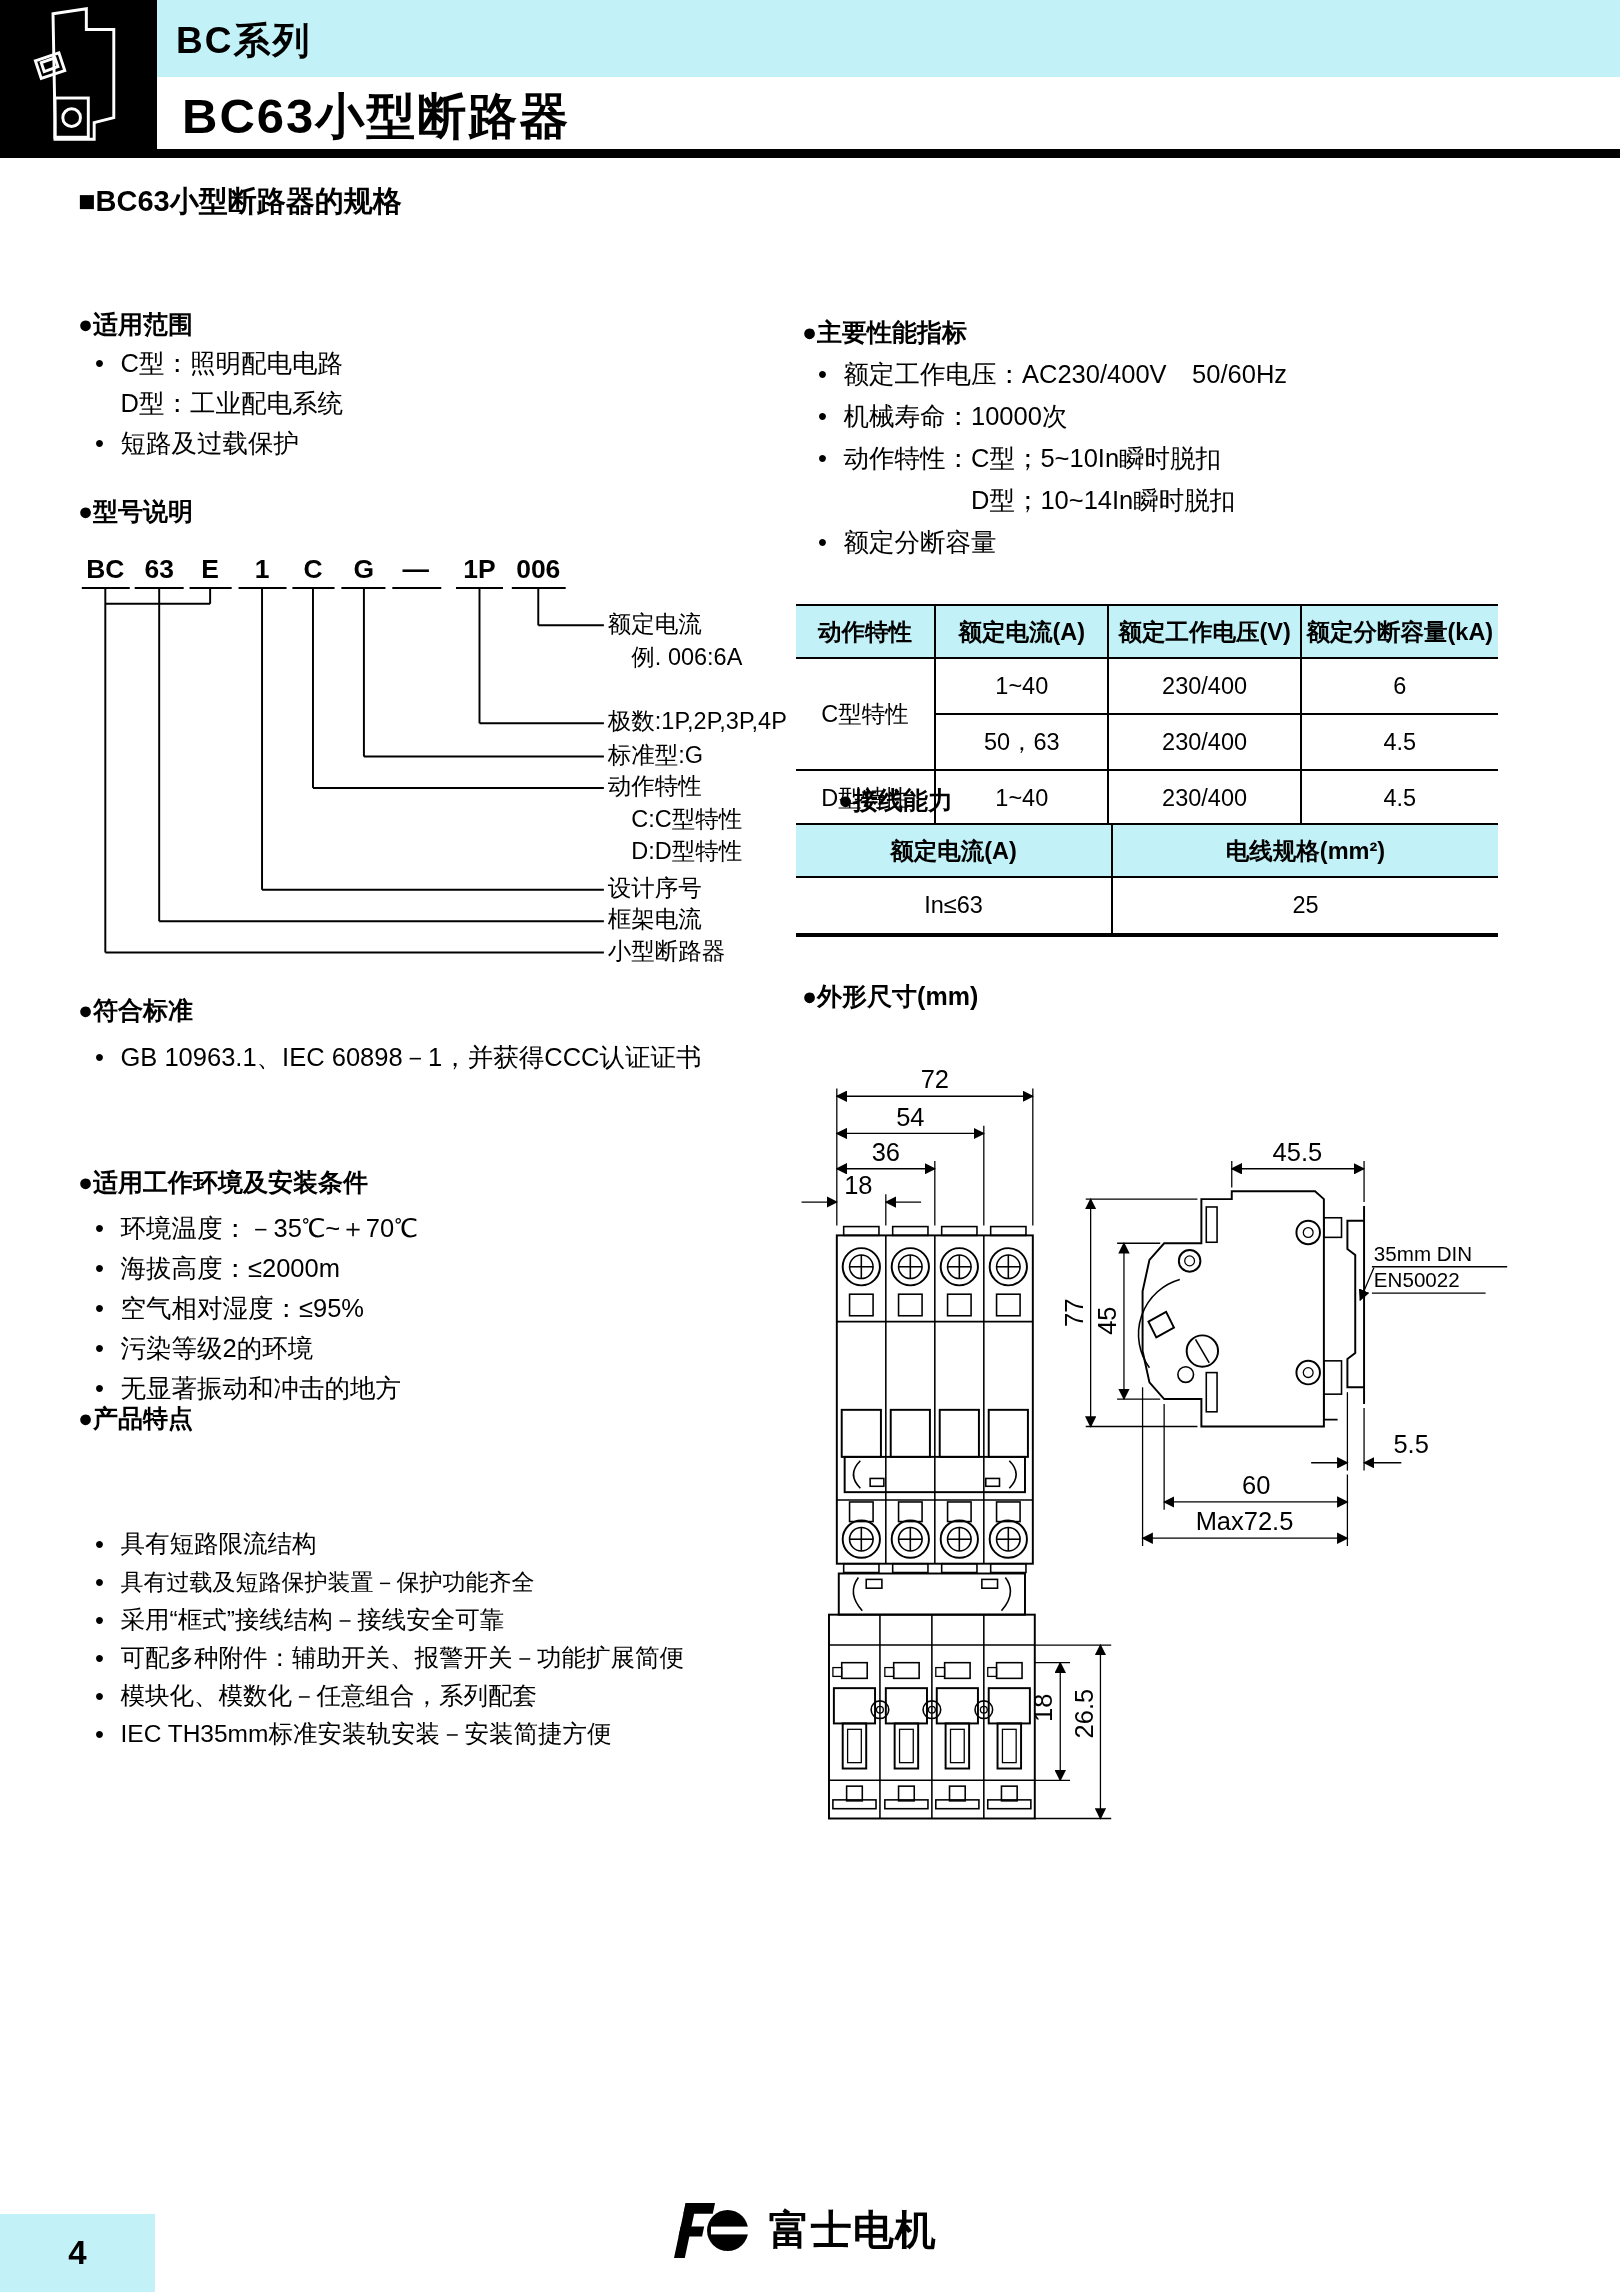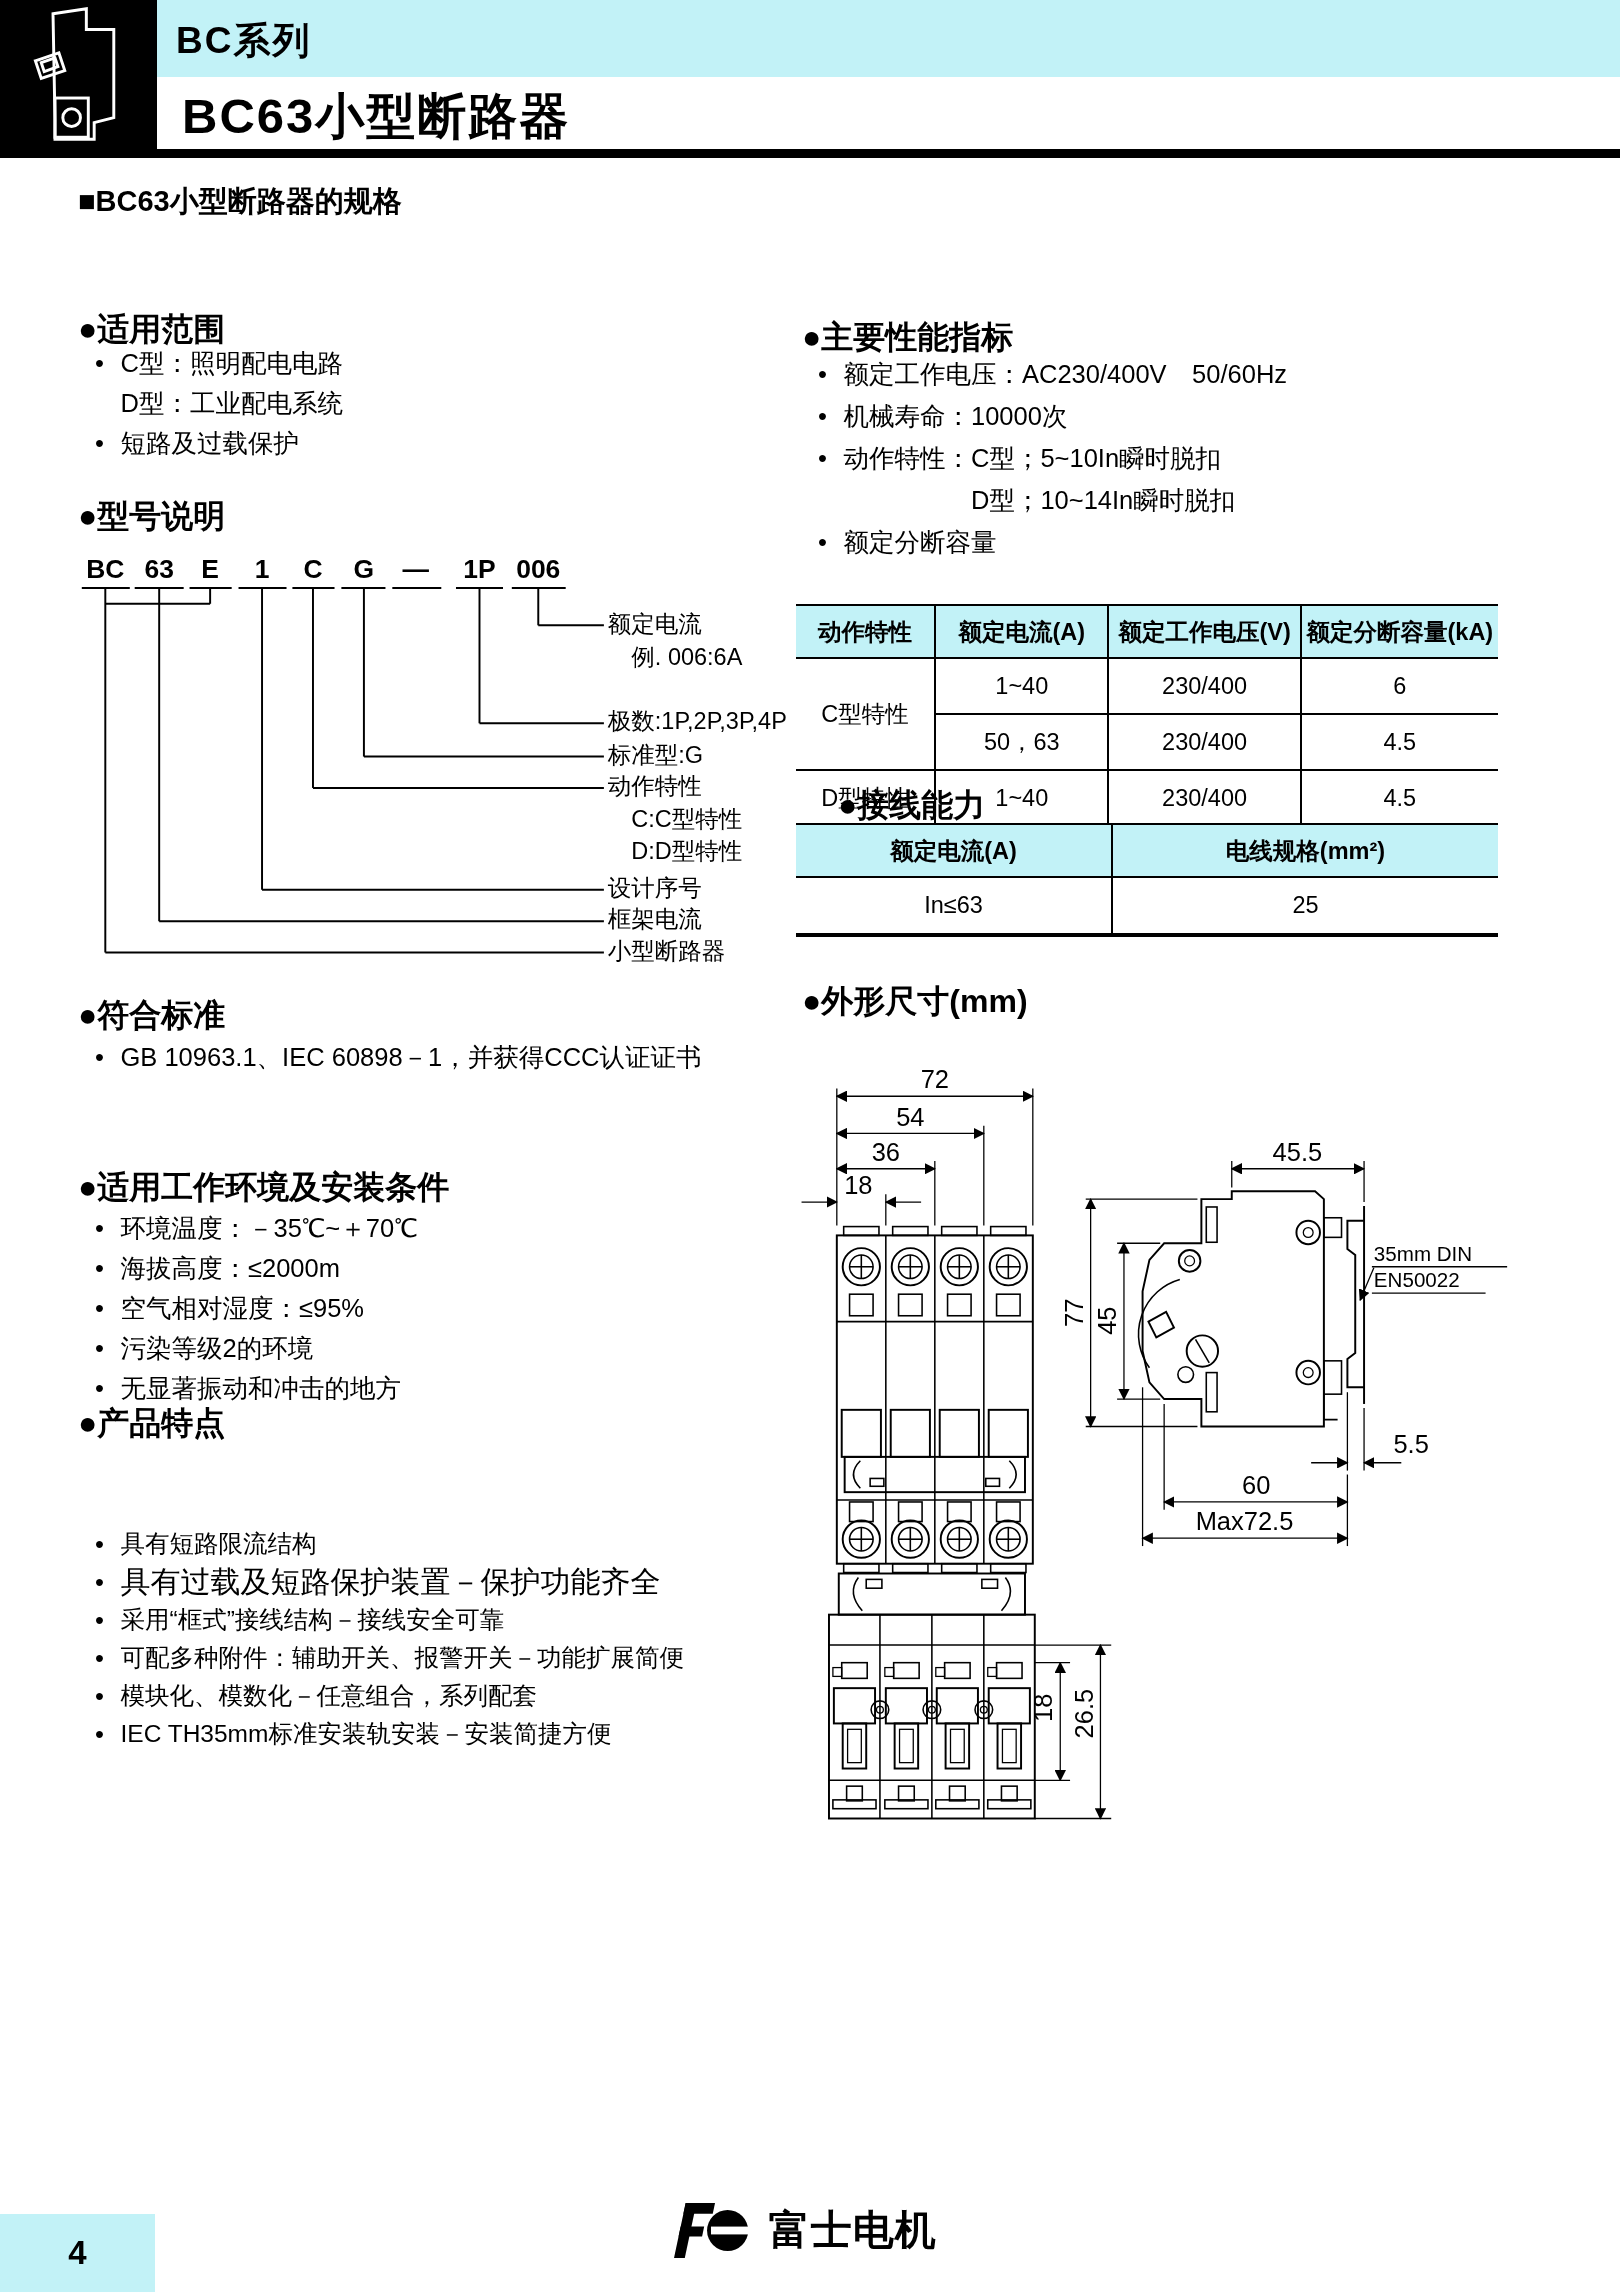--- a/index.html
+++ b/index.html
@@ -6,21 +6,21 @@
   .page{position:relative;width:1620px;height:2293px;background:#fff;overflow:hidden;color:#000;}
   .abs{position:absolute;}
   
   .icon-box{left:0;top:0;width:157px;height:149px;background:#000;}
   .cyan-strip{left:157px;top:0;width:1463px;height:77px;background:#c2f2f7;}
   .series{left:176px;top:15.7px;font-size:37px;font-weight:bold;letter-spacing:2px;}
   .main-title{left:182px;top:84px;font-size:49px;font-weight:bold;letter-spacing:2px;}
   .black-bar{left:0;top:149px;width:1620px;height:8.8px;background:#000;}
   .spec-title{left:78px;top:182px;font-size:29px;font-weight:bold;}
   
-  .sec-title{font-size:32px;font-weight:bold;}
+  .sec-title{font-size:25px;font-weight:bold;}
   .body-line{font-size:25.5px;line-height:40px;white-space:nowrap;}
   .bullet{position:relative;padding-left:25.5px;}
   .bullet::before{content:"•";position:absolute;left:0;top:0;font-size:25.5px;}
   .nobullet{padding-left:25.5px;}
   .indent2{padding-left:153px;}
   
   table{border-collapse:collapse;table-layout:fixed;}
   .spec-table{font-size:23.5px;}
   .spec-table th{background:#c2f2f7;font-weight:bold;border-top:2px solid #000;border-bottom:2.9px solid #000;height:49px;}
   .spec-table td{text-align:center;height:52px;}
@@ -138,21 +138,21 @@
     <div class="body-line bullet">环境温度：－35℃~＋70℃</div>
     <div class="body-line bullet">海拔高度：≤2000m</div>
     <div class="body-line bullet">空气相对湿度：≤95%</div>
     <div class="body-line bullet">污染等级2的环境</div>
     <div class="body-line bullet">无显著振动和冲击的地方</div>
   </div>
 
   <div class="abs sec-title" style="left:78px;top:1402px;">●产品特点</div>
   <div class="abs" style="left:95px;top:1525px;">
     <div class="body-line bullet" style="font-size:24.5px;line-height:38px;">具有短路限流结构</div>
-    <div class="body-line bullet" style="font-size:30px;line-height:38px;">具有过载及短路保护装置－保护功能齐全</div>
+    <div class="body-line bullet" style="font-size:23px;line-height:38px;">具有过载及短路保护装置－保护功能齐全</div>
     <div class="body-line bullet" style="font-size:24.5px;line-height:38px;">采用“框式”接线结构－接线安全可靠</div>
     <div class="body-line bullet" style="font-size:24.5px;line-height:38px;">可配多种附件：辅助开关、报警开关－功能扩展简便</div>
     <div class="body-line bullet" style="font-size:24.5px;line-height:38px;">模块化、模数化－任意组合，系列配套</div>
     <div class="body-line bullet" style="font-size:24.5px;line-height:38px;">IEC TH35mm标准安装轨安装－安装简捷方便</div>
   </div>
 
   <div class="abs sec-title" style="left:802px;top:316px;">●主要性能指标</div>
   <div class="abs" style="left:818px;top:353px;">
     <div class="body-line bullet" style="line-height:42px;">额定工作电压：AC230/400V　50/60Hz</div>
     <div class="body-line bullet" style="line-height:42px;">机械寿命：10000次</div>

